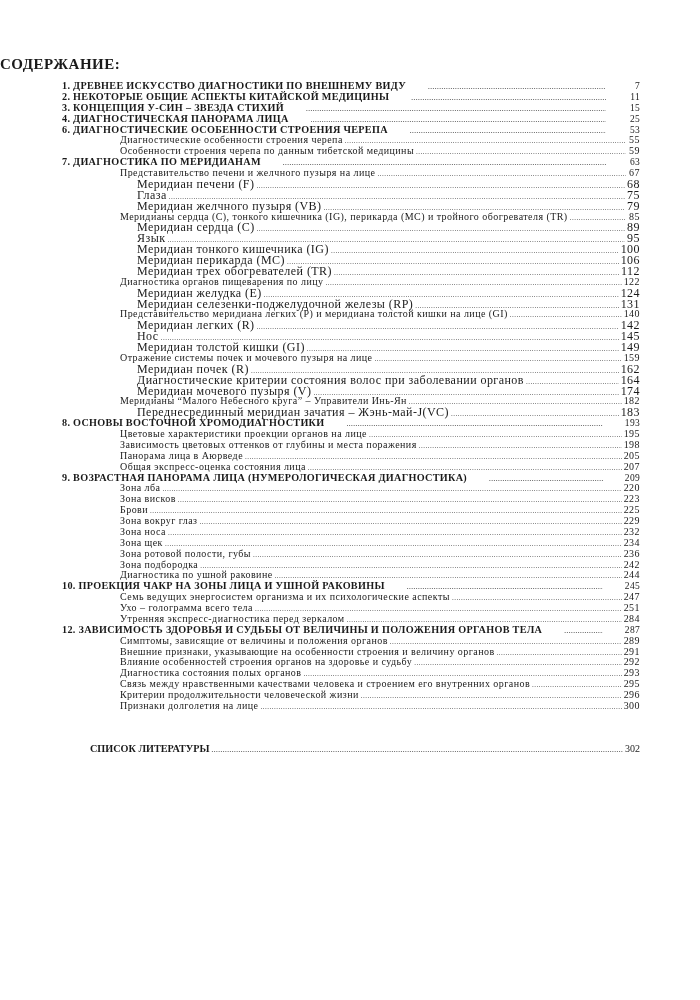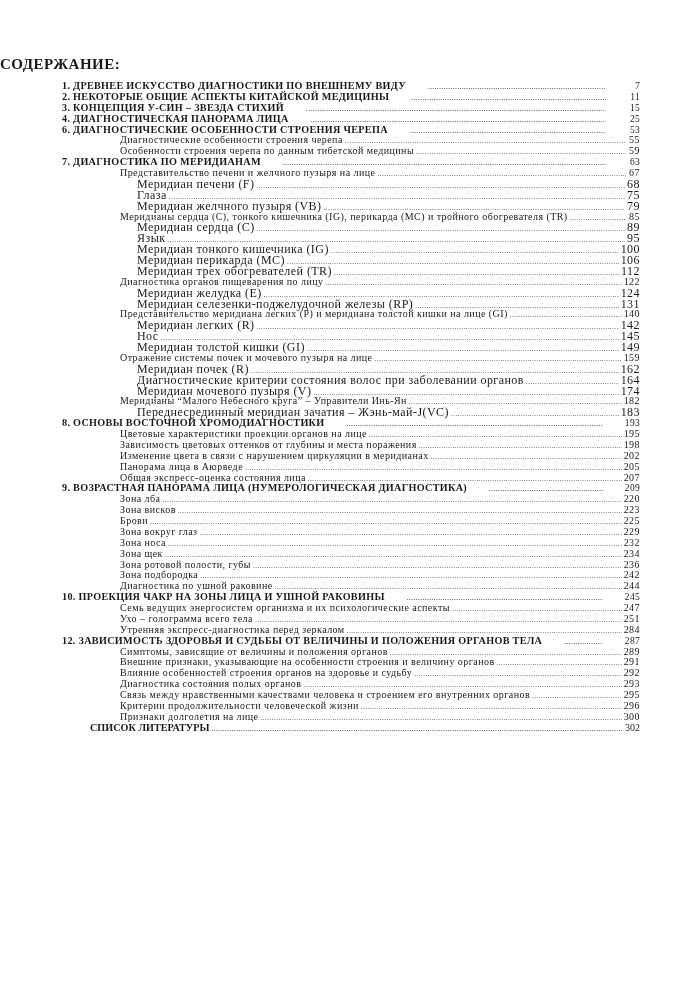--- a/index.html
+++ b/index.html
@@ -11,21 +11,21 @@
     font-family:"Liberation Serif", serif; white-space:nowrap; }
   .row .label { flex:0 0 auto; }
   .row .dots { flex:1 1 auto; overflow:hidden; margin:0 2px; font-size:7px; letter-spacing:0.5px; color:#333; }
   .row .dots::after { content:"........................................................................................................................................................................................................................................................................................................"; }
   .row .page { flex:0 0 auto; text-align:right; min-width:12px; }
   .l1 { font-weight:bold; font-size:10.2px; letter-spacing:0.3px;gap:20px; }
   .l1 .page { font-weight:normal; font-size:9.5px; }
   .l2 { padding-left:58px; font-size:10px; letter-spacing:0.45px; }
   .l3 { padding-left:75px; font-size:12px; letter-spacing:0.45px; }
   .lit { padding-left:28px; font-weight:bold; font-size:10.2px; }
-  .lit .page { font-weight:normal; font-size:10px; }
+  .lit .page { font-weight:normal; font-size:10px;margin-top:32px; }
 </style>
 </head>
 <body>
 
 <div class="title">СОДЕРЖАНИЕ:</div>
 
 <div class="toc" id="toc">
     <div class="row l1">
       <span class="label">1. ДРЕВНЕЕ ИСКУССТВО ДИАГНОСТИКИ ПО ВНЕШНЕМУ ВИДУ</span>
       <span class="dots"></span>
@@ -190,25 +190,20 @@
       <span class="label">Цветовые характеристики проекции органов на лице</span>
       <span class="dots"></span>
       <span class="page">195</span>
     </div>
     <div class="row l2">
       <span class="label">Зависимость цветовых оттенков от глубины и места поражения</span>
       <span class="dots"></span>
       <span class="page">198</span>
     </div>
     <div class="row l2">
-      <span class="label">Изменение цвета в связи с нарушением циркуляции в меридианах</span>
-      <span class="dots"></span>
-      <span class="page">202</span>
-    </div>
-    <div class="row l2">
       <span class="label">Панорама лица в Аюрведе</span>
       <span class="dots"></span>
       <span class="page">205</span>
     </div>
     <div class="row l2">
       <span class="label">Общая экспресс-оценка состояния лица</span>
       <span class="dots"></span>
       <span class="page">207</span>
     </div>
     <div class="row l1">

